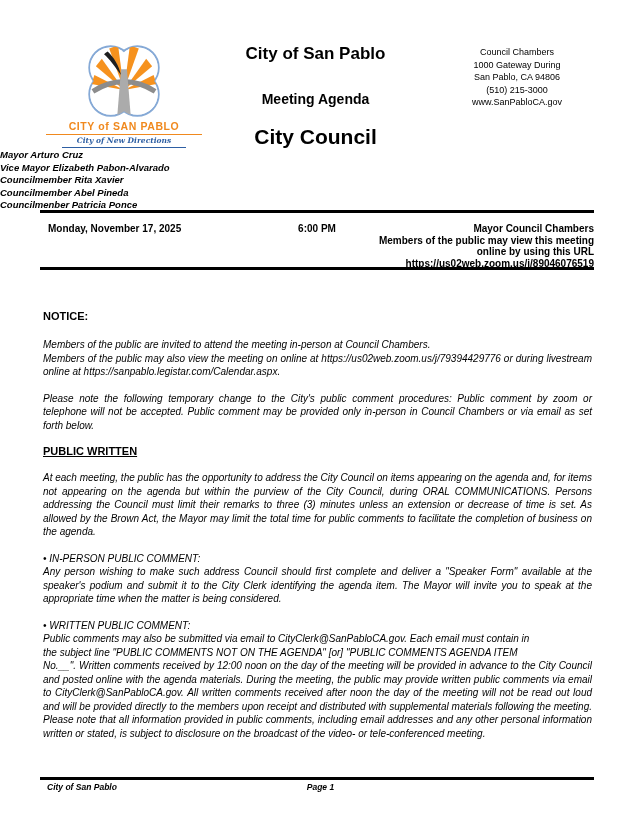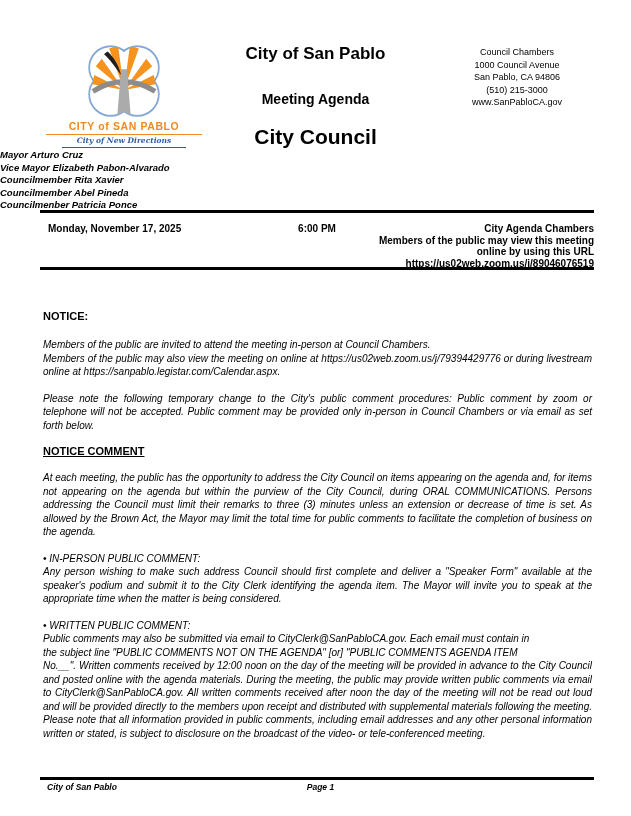--- a/index.html
+++ b/index.html
@@ -134,21 +134,21 @@
 
     <div class="header-center">
       <div class="doc-title">City of San Pablo</div>
       <div class="doc-subtitle">Meeting Agenda</div>
       <div class="doc-body-name">City Council</div>
     </div>
 
     <div class="header-right">
 
     <div class="addr-line">Council Chambers</div>
-        <div class="addr-line">1000 Council Avenue</div>
+        <div class="addr-line">1000 Gateway During</div>
         <div class="addr-line">San Pablo, CA 94806</div>
         <div class="addr-line">(510) 215-3000</div>
         <div class="addr-line">www.SanPabloCA.gov</div>
       </div>
 
     <div class="members">
 
     <div class="member-line">Mayor Arturo Cruz</div>
         <div class="member-line">Vice Mayor Elizabeth Pabon-Alvarado</div>
         <div class="member-line">Councilmember Rita Xavier</div>
@@ -157,37 +157,37 @@
       </div>
   </div>
 
   <div class="rule rule-1"></div>
 
   <div class="meeting-row">
     <div class="m-date">Monday, November 17, 2025</div>
     <div class="m-time">6:00 PM</div>
     <div class="m-loc">
 
-    <div class="loc-line">City Agenda Chambers</div>
+    <div class="loc-line">Mayor Council Chambers</div>
         <div class="loc-line">Members of the public may view this meeting</div>
         <div class="loc-line">online by using this URL</div>
         <div class="loc-line">https://us02web.zoom.us/j/89046076519</div>
       </div>
   </div>
 
   <div class="rule rule-2"></div>
 
 
   <div class="body-col">
 
   <div class="blk blk-notice-heading">NOTICE:</div>
       <div class="blk blk-para">Members of the public are invited to attend the meeting in-person at Council Chambers.
 Members of the public may also view the meeting on online at https://us02web.zoom.us/j/79394429776 or during livestream online at https://sanpablo.legistar.com/Calendar.aspx.</div>
       <div class="blk blk-para">Please note the following temporary change to the City's public comment procedures: Public comment by zoom or telephone will not be accepted. Public comment may be provided only in-person in Council Chambers or via email as set forth below.</div>
-      <div class="blk blk-section-heading">NOTICE COMMENT</div>
+      <div class="blk blk-section-heading">PUBLIC WRITTEN</div>
       <div class="blk blk-para">At each meeting, the public has the opportunity to address the City Council on items appearing on the agenda and, for items not appearing on the agenda but within the purview of the City Council, during ORAL COMMUNICATIONS. Persons addressing the Council must limit their remarks to three (3) minutes unless an extension or decrease of time is set. As allowed by the Brown Act, the Mayor may limit the total time for public comments to facilitate the completion of business on the agenda.</div>
       <div class="blk blk-para">• IN-PERSON PUBLIC COMMENT:
 Any person wishing to make such address Council should first complete and deliver a "Speaker Form" available at the speaker's podium and submit it to the City Clerk identifying the agenda item. The Mayor will invite you to speak at the appropriate time when the matter is being considered.</div>
       <div class="blk blk-para">• WRITTEN PUBLIC COMMENT:
 Public comments may also be submitted via email to CityClerk@SanPabloCA.gov. Each email must contain in
 the subject line "PUBLIC COMMENTS NOT ON THE AGENDA" [or] "PUBLIC COMMENTS AGENDA ITEM
 No.__". Written comments received by 12:00 noon on the day of the meeting will be provided in advance to the City Council and posted online with the agenda materials. During the meeting, the public may provide written public comments via email to CityClerk@SanPabloCA.gov. All written comments received after noon the day of the meeting will not be read out loud and will be provided directly to the members upon receipt and distributed with supplemental materials following the meeting. Please note that all information provided in public comments, including email addresses and any other personal information written or stated, is subject to disclosure on the broadcast of the video- or tele-conferenced meeting.</div>
     </div>
 
   <div class="rule rule-footer"></div>

